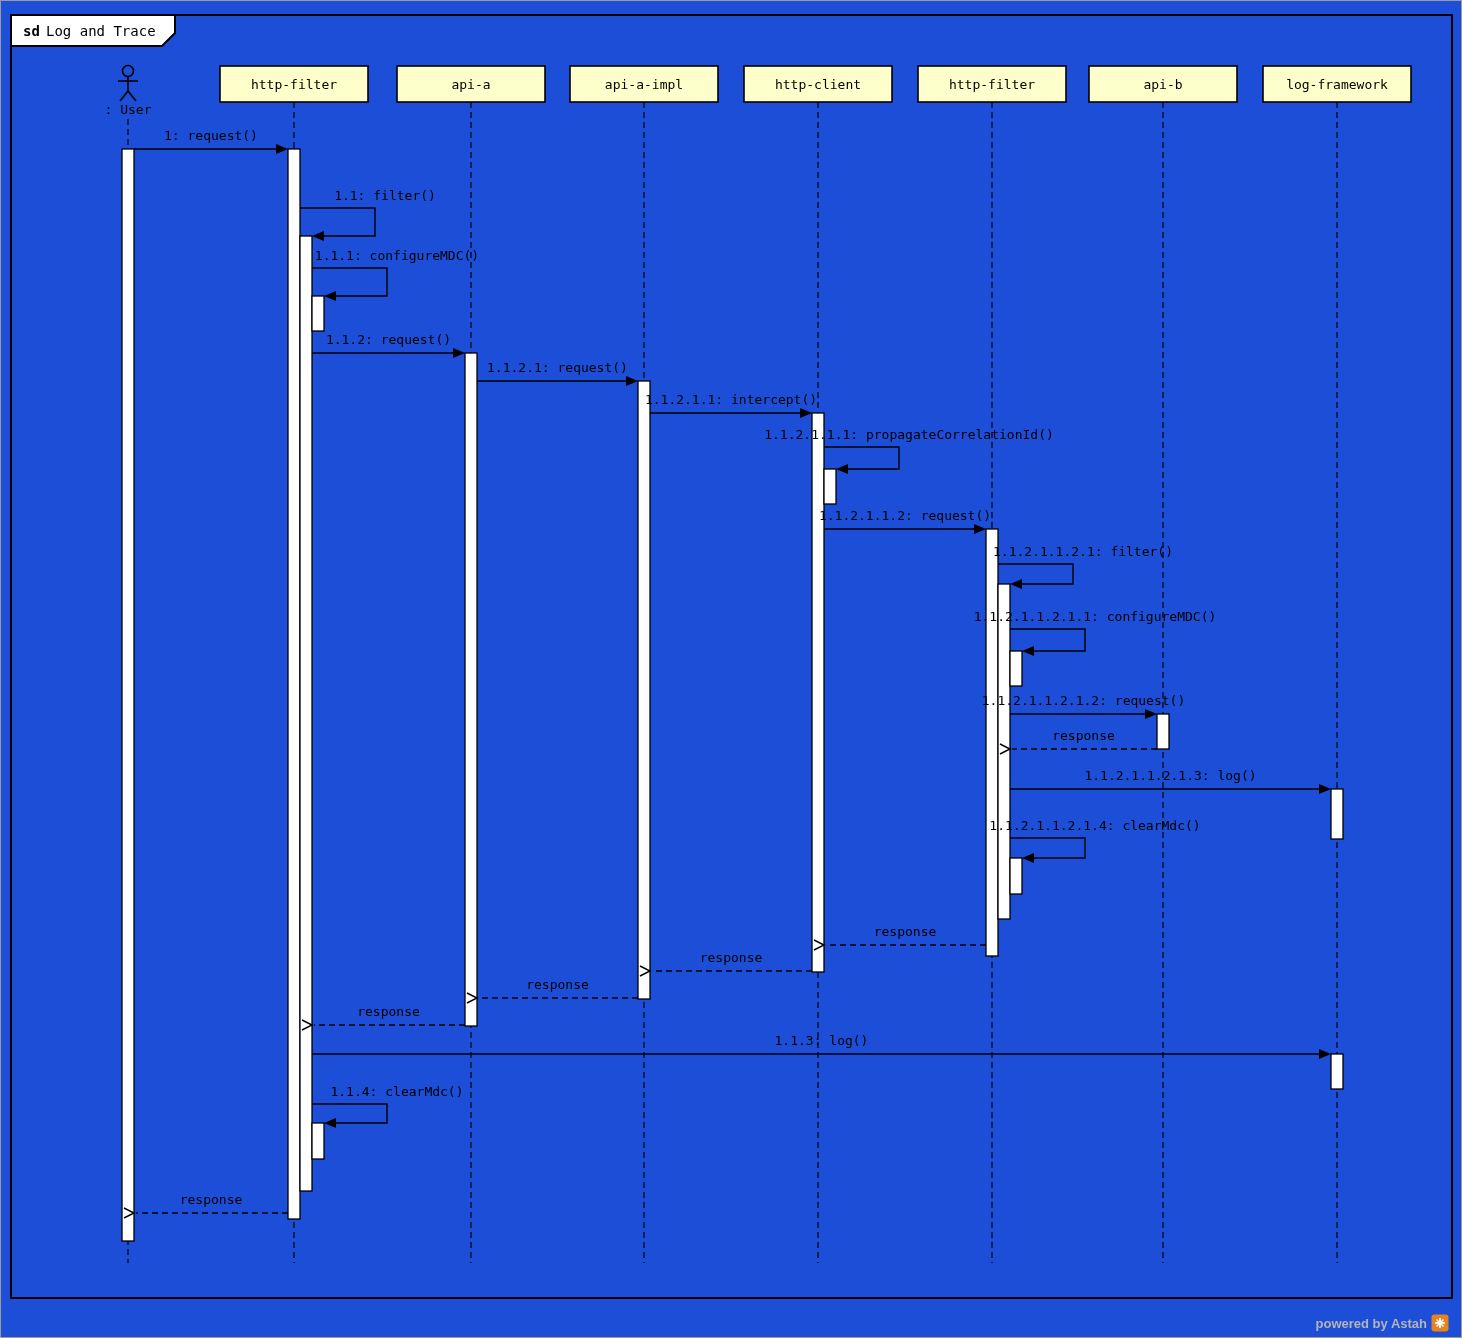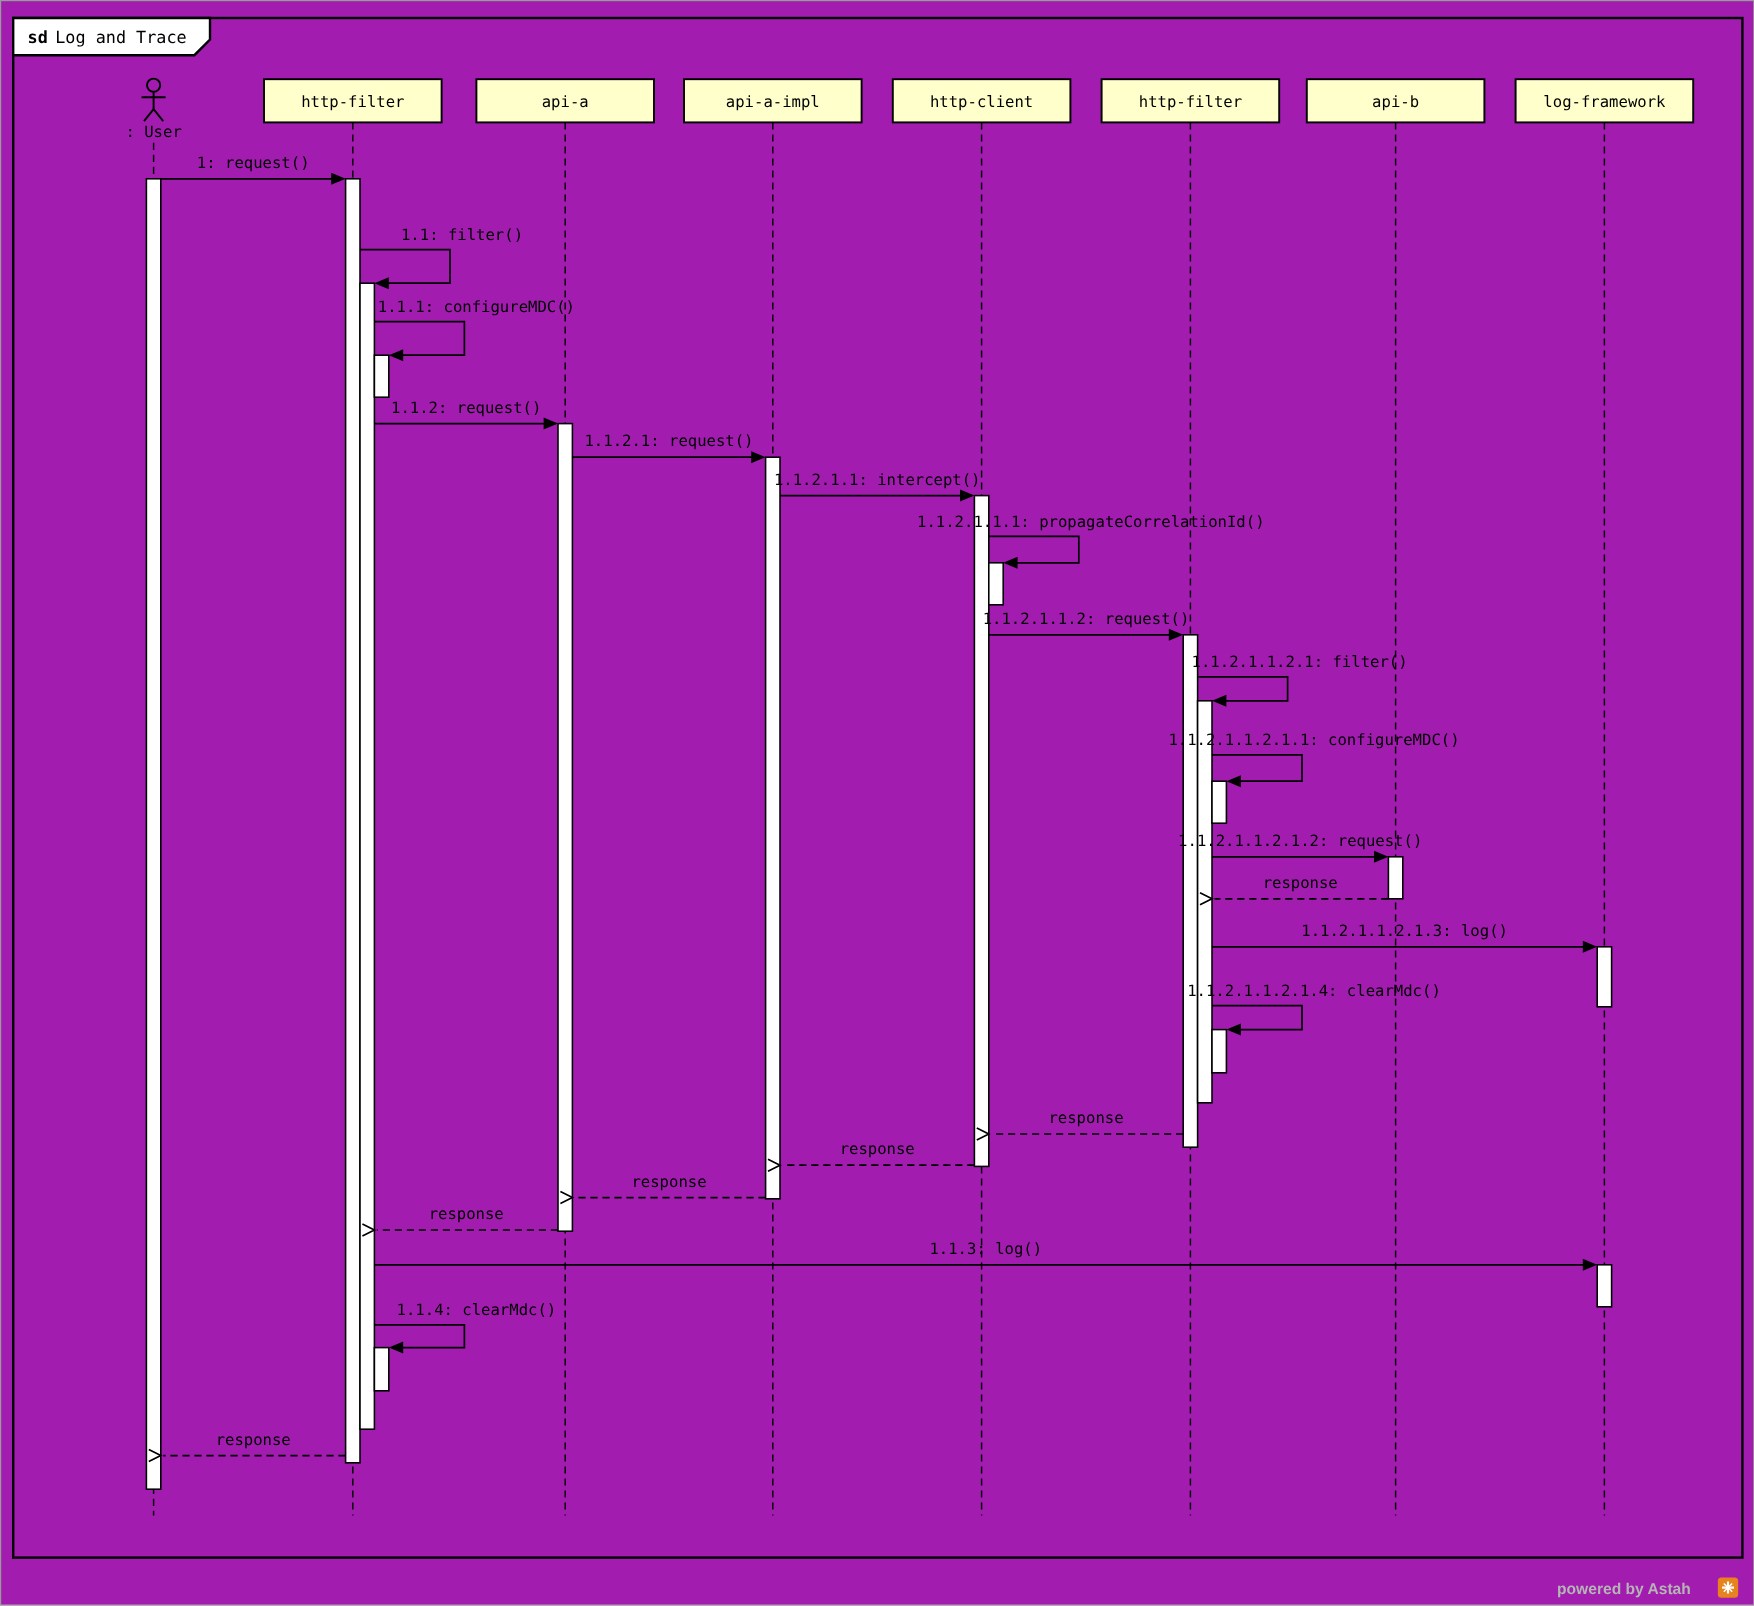--- a/index.html
+++ b/index.html
@@ -1,36 +1,36 @@
 <!DOCTYPE html>
 <html><head>
 <meta charset="utf-8">
 <style>
   html,body{margin:0;padding:0;background:#ffffff;}
   .stage{
-    position:relative;width:1462px;height:1338px;background:#a21caf;
+    position:relative;width:1462px;height:1338px;background:#1d4ed8;
     border:1px solid #9a9a9a;box-sizing:border-box;
     font-family:"DejaVu Sans Mono",monospace;overflow:hidden;
   }
   .stage > svg{position:absolute;left:0;top:0;}
   .lifeline{stroke:#000;stroke-width:1.2;stroke-dasharray:6 4;fill:none;}
   .head{stroke:#000;stroke-width:1.6;}
   .act{fill:#ffffff;stroke:#000;stroke-width:1.3;}
   .msg{stroke:#000;stroke-width:1.4;fill:none;}
   .dashed{stroke-dasharray:6 4;}
   .headfill{fill:#000;stroke:none;}
   .headopen{fill:none;stroke:#000;stroke-width:1.4;}
   .actor circle,.actor line{stroke:#000;stroke-width:1.6;fill:none;}
   .lbl{font:13px "DejaVu Sans Mono",monospace;fill:#000;text-anchor:middle;}
   .frame-rect{fill:none;stroke:#000;stroke-width:2;}
   .frame-tab{fill:#ffffff;stroke:#000;stroke-width:2;}
   .frame-kw{font:bold 14px "DejaVu Sans Mono",monospace;fill:#000;}
   .frame-title{font:14px "DejaVu Sans Mono",monospace;fill:#000;}
   .watermark{
-    position:absolute;right:12px;bottom:5px;display:flex;align-items:center;gap:22px;
+    position:absolute;right:12px;bottom:5px;display:flex;align-items:center;gap:4px;
     color:#b5b5b5;font:bold 13px "Liberation Sans",sans-serif;
   }
 </style>
 </head>
 <body>
 
 <div class="stage">
   <svg width="1462" height="1338" viewBox="0 0 1462 1338" xmlns="http://www.w3.org/2000/svg">
     <g>
       <rect class="frame-rect" x="10" y="14" width="1441" height="1283"></rect>

